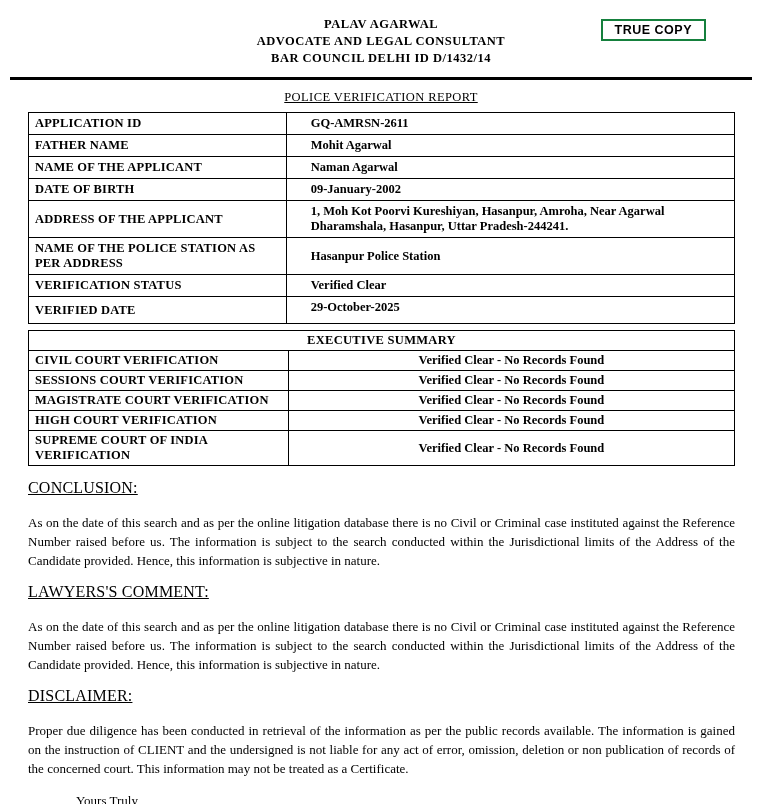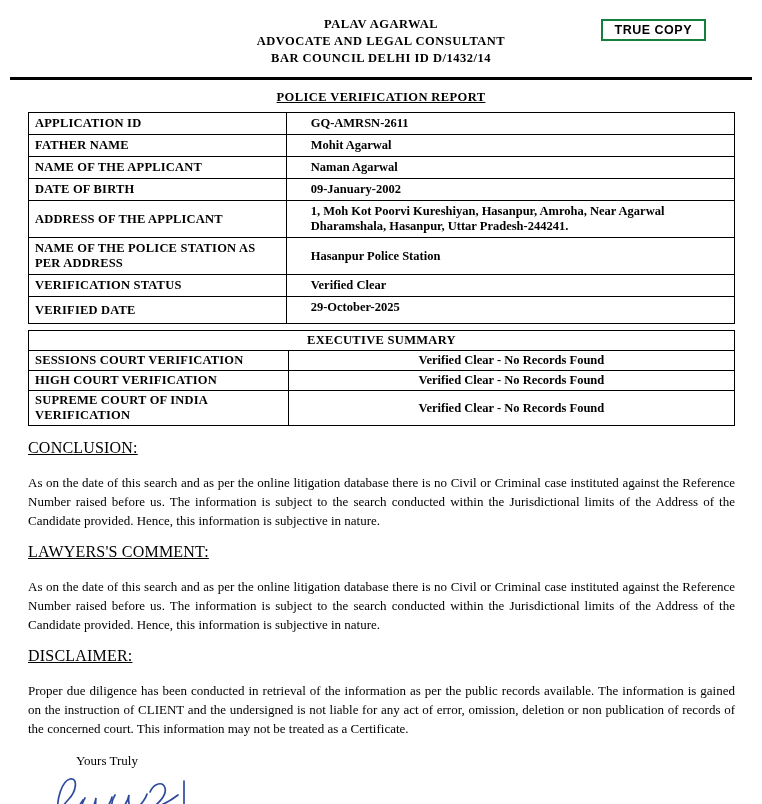--- a/index.html
+++ b/index.html
@@ -20,21 +20,21 @@
     border:2px solid #15803d; padding:2px 12px;
     font-family:"Liberation Sans", sans-serif;
     font-weight:bold; font-size:12.5px; letter-spacing:0.5px;
     background:#fff;
   }
   .header-divider { margin:10px 10px 0 10px; border-top:3px solid #000; }
 
   
   .report-title {
     text-align:center; margin-top:10px;
-    font-weight:bold; font-size:12.5px; letter-spacing:0.4px;
+    font-weight:normal; font-size:12.5px; letter-spacing:0.4px;
     text-decoration:underline;
   }
 
   .content { padding:0 27px 0 28px; }
 
   
   table { width:100%; border-collapse:collapse; table-layout:fixed; }
   td { border:1px solid #000; font-size:12.5px; vertical-align:middle;margin-left:16px; }
   .info-table { margin-top:7px; }
   .info-table col.c1 { width:36.5%; }
@@ -130,21 +130,29 @@
     <table class="exec-table">
       <colgroup>
           <col class="c1">
           <col class="c2">
         </colgroup>
       <tbody>
         <tr>
           <td class="exec-head" colspan="2">EXECUTIVE SUMMARY</td>
         </tr>
         <tr>
+          <td class="lbl">CIVIL COURT VERIFICATION</td>
+          <td class="val">Verified Clear - No Records Found</td>
+        </tr>
+        <tr>
           <td class="lbl">SESSIONS COURT VERIFICATION</td>
+          <td class="val">Verified Clear - No Records Found</td>
+        </tr>
+        <tr>
+          <td class="lbl">MAGISTRATE COURT VERIFICATION</td>
           <td class="val">Verified Clear - No Records Found</td>
         </tr>
         <tr>
           <td class="lbl">HIGH COURT VERIFICATION</td>
           <td class="val">Verified Clear - No Records Found</td>
         </tr>
         <tr>
           <td class="lbl">SUPREME COURT OF INDIA VERIFICATION</td>
           <td class="val">Verified Clear - No Records Found</td>
         </tr>

